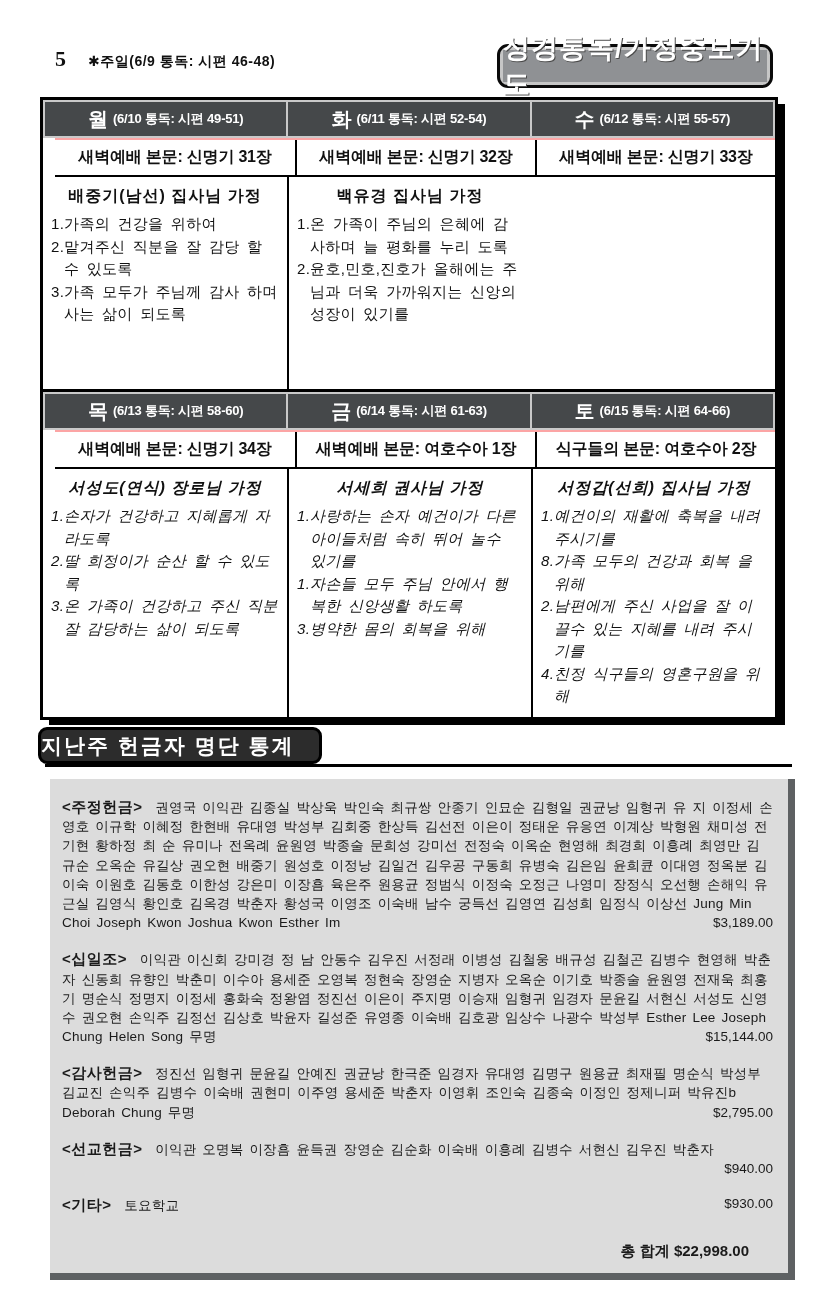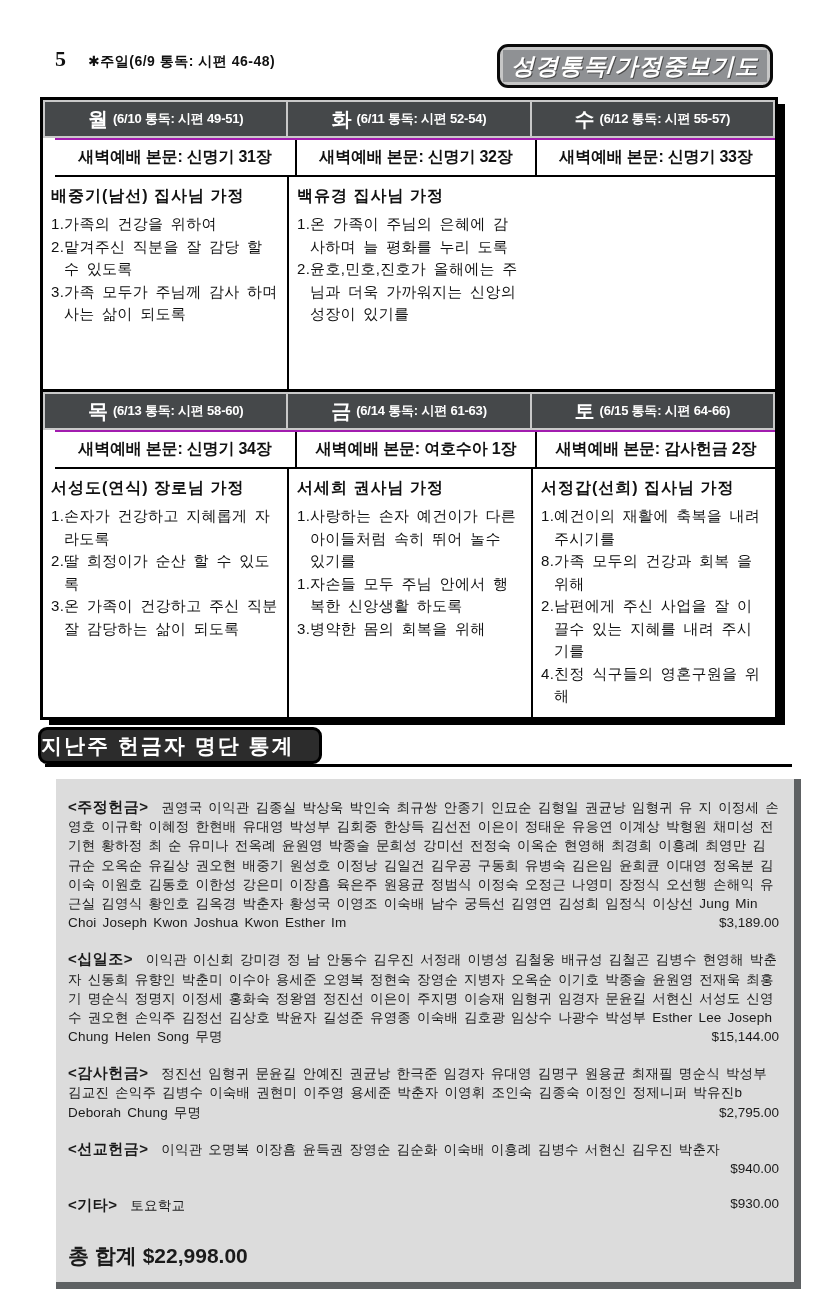--- a/index.html
+++ b/index.html
@@ -5,57 +5,57 @@
   html,body{margin:0;padding:0;background:#fff;}
   .page{position:relative;width:835px;height:1291px;background:#fff;overflow:hidden;
         font-family:"Liberation Sans","DejaVu Sans",sans-serif;color:#111;}
 
   
   .pagenum{position:absolute;left:55px;top:46px;font-family:"Liberation Serif","DejaVu Serif",serif;
            font-weight:bold;font-size:22px;}
   .sunday{position:absolute;left:88px;top:53px;font-weight:bold;font-size:14px;letter-spacing:.5px;}
   .badge{position:absolute;left:497px;top:44px;width:276px;height:44px;box-sizing:border-box;
          background:#c6c6c6;border:3px solid #0a0a0a;border-radius:11px;padding:3px;}
-  .badge-inner{width:100%;height:100%;background:#8f9194;color:#fff;font-weight:bold;font-size:23px;
+  .badge-inner{width:100%;height:100%;background:#8f9194;color:#fff;font-weight:bold;font-size:27px;
          display:flex;align-items:center;justify-content:center;letter-spacing:1px;
-         text-shadow:1px 1px 0 #4a4a4a;font-style:italic;}
+         text-shadow:1px 1px 0 #4a4a4a;}
 
   
   .prayer-table{position:absolute;left:40px;top:97px;width:738px;box-sizing:border-box;
         border:3px solid #000;background:#fff;box-shadow:8px 6px 0 -1px #000;}
   .tsection + .tsection{border-top:3px solid #000;}
   .row{display:grid;grid-template-columns:1fr 1fr 1fr;}
   .day-row{background:#c9c9c9;padding:2px;gap:2px;}
   .day-cell{background:#45484a;color:#fff;height:34px;display:flex;align-items:center;justify-content:center;gap:5px;}
   .day-name{font-size:20px;font-weight:bold;}
   .day-reading{font-size:13px;font-weight:bold;letter-spacing:-0.2px;}
-  .sermon-row{border-top:2px solid #a21caf;border-bottom:2px solid #000;margin-left:12px;}
+  .sermon-row{border-top:2px solid #fca5a5;border-bottom:2px solid #000;margin-left:12px;}
   .sermon-cell{border-left:2px solid #000;padding:7px 2px;text-align:center;font-weight:bold;font-size:16px;letter-spacing:-0.2px;}
   .sermon-cell:first-child{border-left:none;}
   .content-cell{border-left:2px solid #000;padding:7px 8px 8px;box-sizing:border-box;}
   .content-cell:first-child{border-left:none;}
   .tsection:first-child .content-cell{min-height:212px;}
-  .tsection:last-child  .content-cell{min-height:248px;}
-  .family-title{font-weight:bold;font-size:16px;letter-spacing:1px;margin:2px 0 6px;}
+  .tsection:last-child  .content-cell{min-height:248px;font-style:italic;}
+  .family-title{text-align:center;font-weight:bold;font-size:16px;letter-spacing:1px;margin:2px 0 6px;}
   .req{font-size:15px;line-height:1.5;letter-spacing:.3px;word-spacing:3px;
        text-indent:-13px;padding-left:13px;}
 
   
   .offer-rule{position:absolute;left:45px;top:764px;width:747px;height:3px;background:#000;z-index:1;}
   .offer-header{position:absolute;left:38px;top:727px;width:284px;height:37px;box-sizing:border-box;
         background:#2c2c2c;border:3px solid #000;border-radius:9px;color:#fff;z-index:2;
         display:flex;align-items:center;justify-content:flex-start;font-weight:bold;font-size:21px;letter-spacing:2px;}
-  .offer-panel{position:absolute;left:56px;top:779px;width:745px;min-height:489px;box-sizing:border-box;
+  .offer-panel{position:absolute;left:50px;top:779px;width:745px;min-height:489px;box-sizing:border-box;
         background:#dcdcdc;border-right:7px solid #5e6163;border-bottom:7px solid #5e6163;
         padding:17px 15px 12px 12px;font-size:13.5px;color:#1a1a1a;z-index:2;}
   .cat{overflow:hidden;margin-bottom:16px;line-height:1.42;}
   .cat-label{font-weight:bold;font-size:15px;margin-right:9px;letter-spacing:.5px;white-space:nowrap;}
   .cat-names{word-spacing:2px;letter-spacing:.2px;}
   .cat-amount{float:right;padding-left:14px;}
-  .total-line{text-align:left;font-weight:bold;font-size:21px;padding-right:24px;margin-top:26px;}
+  .total-line{text-align:right;font-weight:bold;font-size:15px;padding-right:24px;margin-top:26px;}
 </style>
 </head>
 <body>
 
 <div class="page">
 
   <span class="pagenum">5</span>
   <span class="sunday">✱주일(6/9 통독: 시편 46-48)</span>
 
   <div class="badge">
@@ -112,21 +112,21 @@
     <span class="day-reading">(6/14 통독: 시편 61-63)</span>
   </div>
           <div class="day-cell">
     <span class="day-name">토</span>
     <span class="day-reading">(6/15 통독: 시편 64-66)</span>
   </div>
         </div>
     <div class="row sermon-row">
           <div class="sermon-cell">새벽예배 본문: 신명기 34장</div>
           <div class="sermon-cell">새벽예배 본문: 여호수아 1장</div>
-          <div class="sermon-cell">새벽예배 본문: 감사헌금 2장</div>
+          <div class="sermon-cell">식구들의 본문: 여호수아 2장</div>
         </div>
     <div class="row content-row">
           <div class="content-cell">
     <div class="family-title">서성도(연식) 장로님 가정</div>
     <div class="requests">
               <div class="req">1.손자가 건강하고 지혜롭게 자라도록</div>
               <div class="req">2.딸 희정이가 순산 할 수 있도록</div>
               <div class="req">3.온 가족이 건강하고 주신 직분 잘 감당하는 삶이 되도록</div>
             </div>
   </div>

